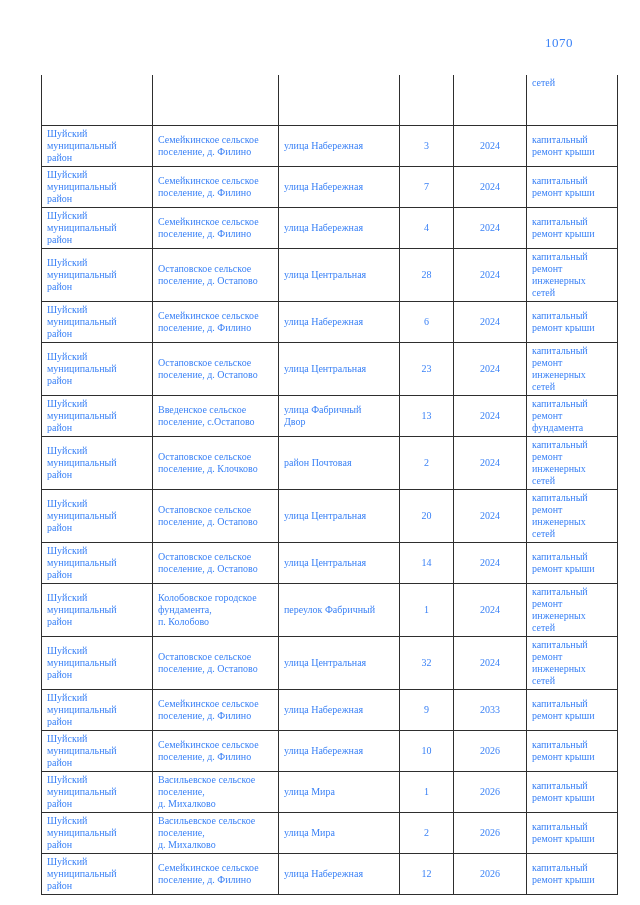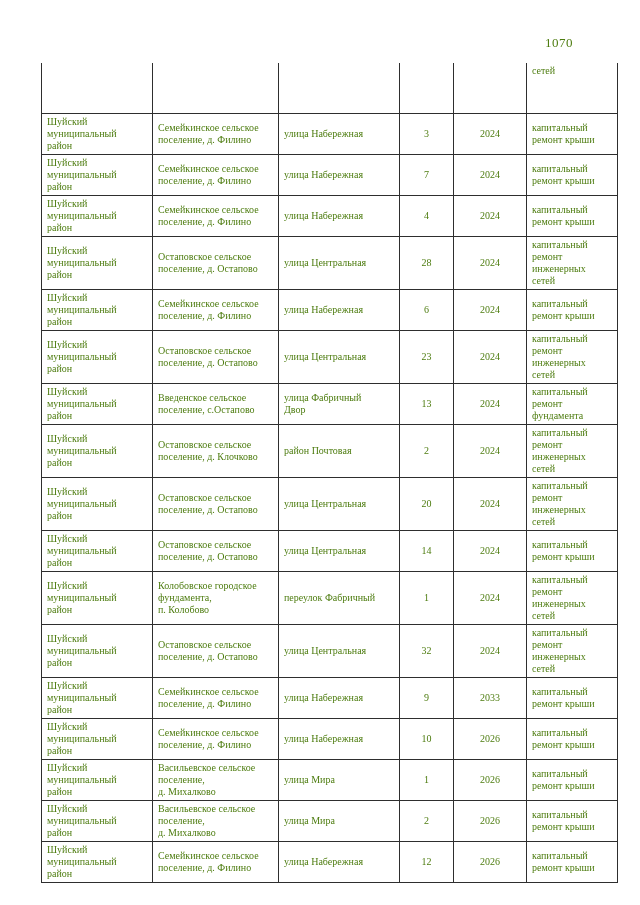--- a/index.html
+++ b/index.html
@@ -3,35 +3,35 @@
 <meta charset="utf-8">
 <style>
   html, body { margin: 0; padding: 0; background: #fff; }
   .page {
     position: relative;
     width: 640px;
     height: 905px;
     background: #ffffff;
     overflow: hidden;
     font-family: "Liberation Serif", "DejaVu Serif", serif;
-    color: #4d7c0f;
+    color: #3b82f6;
   }
   .page-number {
     position: absolute;
     top: 35px;
     left: 543px;
     width: 32px;
     text-align: center;
     font-size: 13px;
     letter-spacing: 0.5px;
   }
   table.repair-table {
     position: absolute;
     left: 41px;
-    top: 63px;
+    top: 75px;
     width: 576px;
     border-collapse: collapse;
     table-layout: fixed;
   }
   table.repair-table td {
     border: 1px solid #2e2e2e;
     font-size: 10px;
     line-height: 12px;
     padding: 2px 5px;
     vertical-align: middle;

